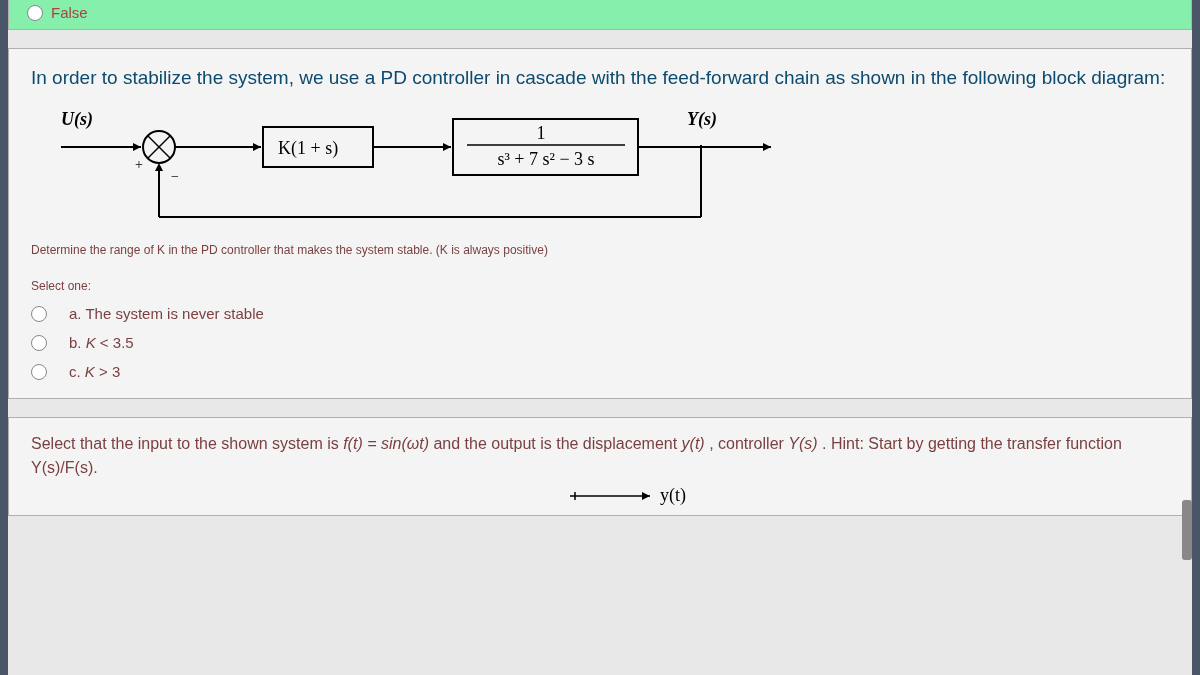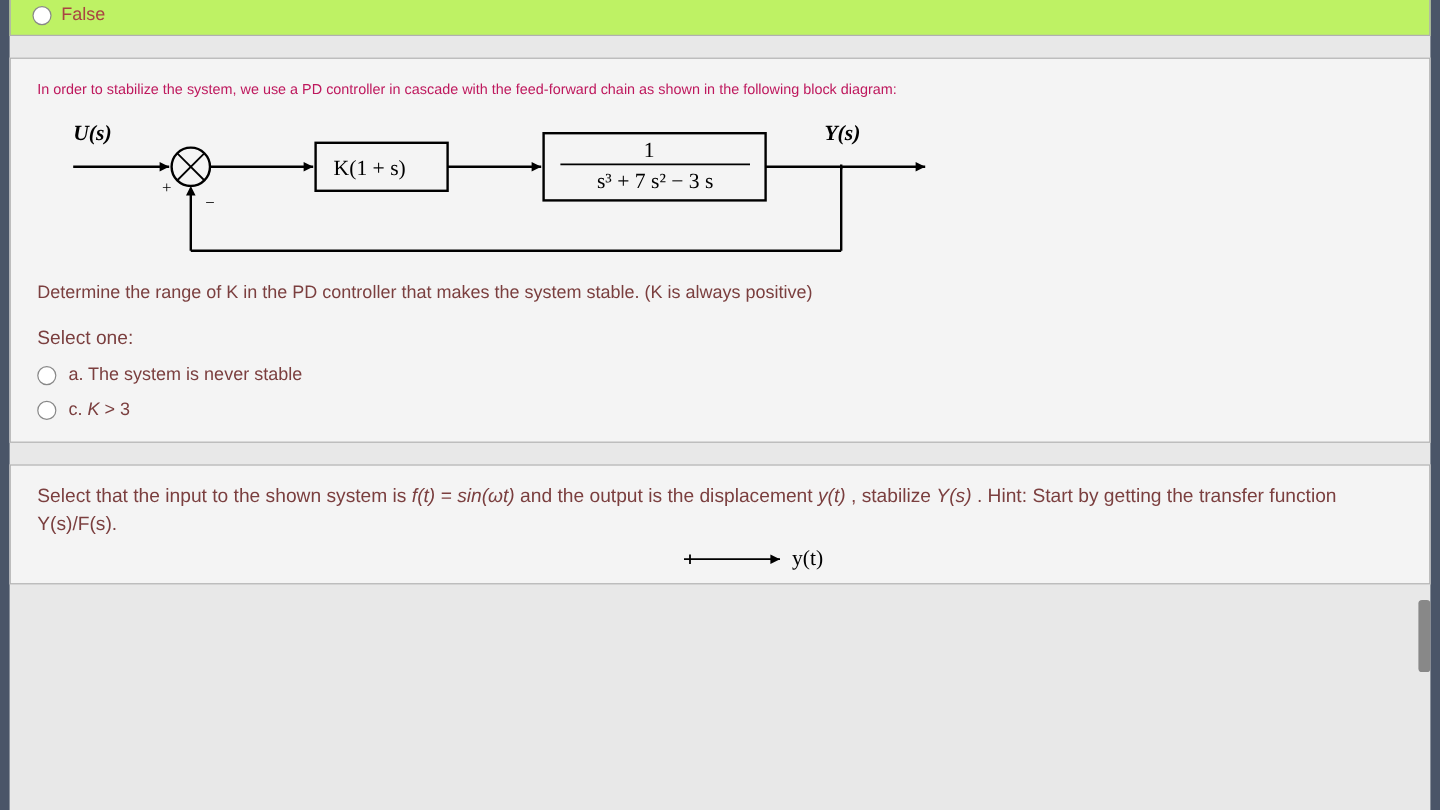--- a/index.html
+++ b/index.html
@@ -12,21 +12,21 @@
   }
   .page {
     background: #e8e8e8;
     margin: 0 8px;
     padding: 0;
     min-height: 675px;
     position: relative;
   }
   .question-box {
     border: 1px solid #b0b0b0;
-    background: #bef264;
+    background: #86efac;
     margin: 0 0 18px 0;
     padding: 0;
   }
   .prev-opt {
     display: flex;
     align-items: center;
     padding: 4px 18px 8px 18px;
     gap: 8px;
   }
   .radio {
@@ -39,49 +39,49 @@
     flex-shrink: 0;
   }
   .main-q {
     border: 1px solid #b0b0b0;
     background: #f4f4f4;
     margin: 0;
     padding: 18px 22px 12px 22px;
     color: #7b3f3f;
   }
   .main-q .stem {
-    color: #be185d;
-    font-size: 12px;
+    color: #0c4a6e;
+    font-size: 19px;
     margin-bottom: 6px;
   }
   .diagram {
     margin: 8px 0 6px 0;
     width: 760px;
     height: 140px;
     position: relative;
     color: #000;
     text-decoration: underline;
   }
   .det {
     color: #7b3f3f;
-    font-size: 15px;
+    font-size: 12px;
     margin-top: 0;
   }
   .select-one {
     color: #7b3f3f;
     margin-top: 22px;
-    font-size: 16px;
+    font-size: 12px;
   }
   .options {
     margin-top: 6px;
   }
   .opt {
     display: flex;
     align-items: center;
-    gap: 10px;
+    gap: 22px;
     padding: 6px 0;
     color: #7b3f3f;
     cursor: pointer;
   }
   .italic { font-style: italic; }
   .next-q {
     border: 1px solid #b0b0b0;
     background: #f4f4f4;
     margin: 18px 0 0 0;
     padding: 14px 22px 2px 22px;
@@ -164,32 +164,36 @@
 
     <div class="select-one">Select one:</div>
 
     <div class="options">
       <div class="opt">
         <span class="radio"></span>
         <span>a. The system is never stable</span>
       </div>
       <div class="opt">
         <span class="radio"></span>
+        <span>b. <span class="italic">K</span> &lt; 3.5</span>
+      </div>
+      <div class="opt">
+        <span class="radio"></span>
         <span>c. <span class="italic">K</span> &gt; 3</span>
       </div>
     </div>
   </div>
 
   <div class="next-q">
     <span>
       <span>Select that the input to the shown system is </span>
       <span class="italic">f(t) = sin(ωt)</span>
       <span> and the output is the displacement </span>
       <span class="italic">y(t)</span>
-      <span>, stabilize </span>
+      <span>, controller </span>
       <span class="italic">Y(s)</span>
       <span>. Hint: Start by getting the transfer function Y(s)/F(s).</span>
     </span>
     <div style="height:6px"></div>
     <div style="text-align:center;">
       <svg width="300" height="20">
         <line x1="120" y1="10" x2="200" y2="10" stroke="#000" stroke-width="1.5"></line>
         <line x1="125" y1="6" x2="125" y2="14" stroke="#000" stroke-width="1.5"></line>
         <polygon points="200,10 192,6 192,14" fill="#000"></polygon>
         <text x="210" y="15" class="dmath" font-style="italic">y(t)</text>

